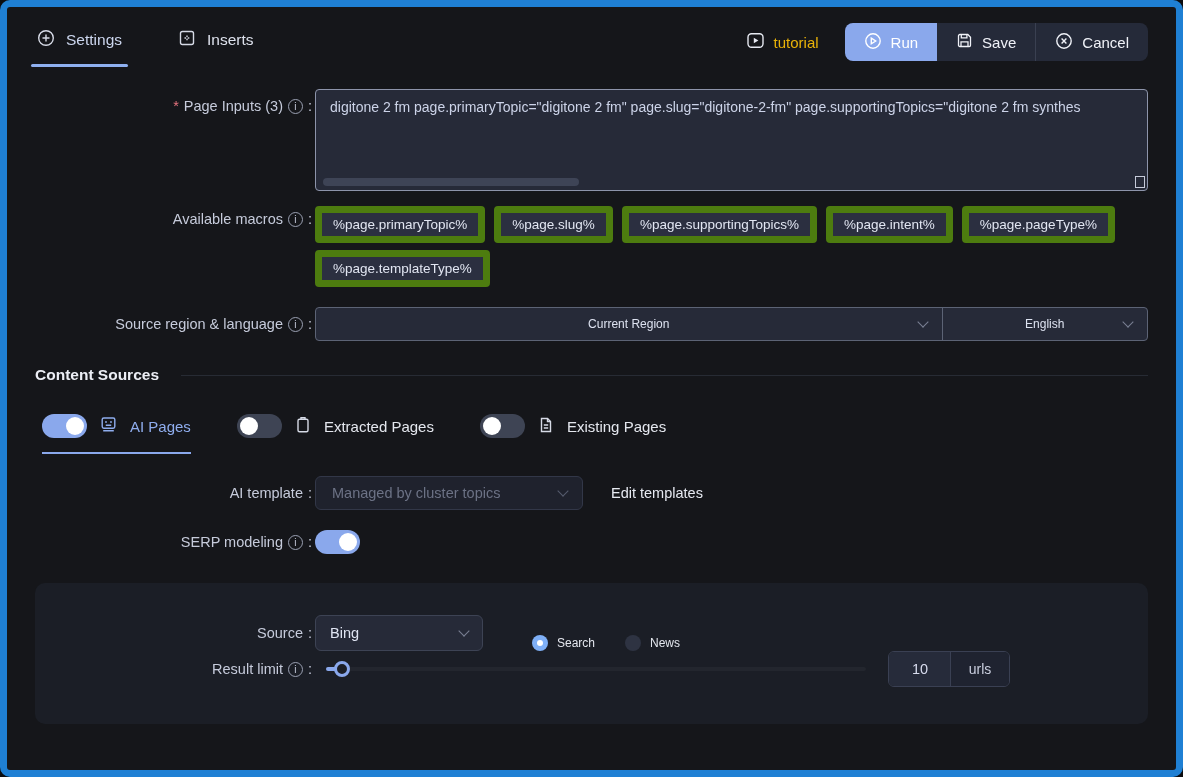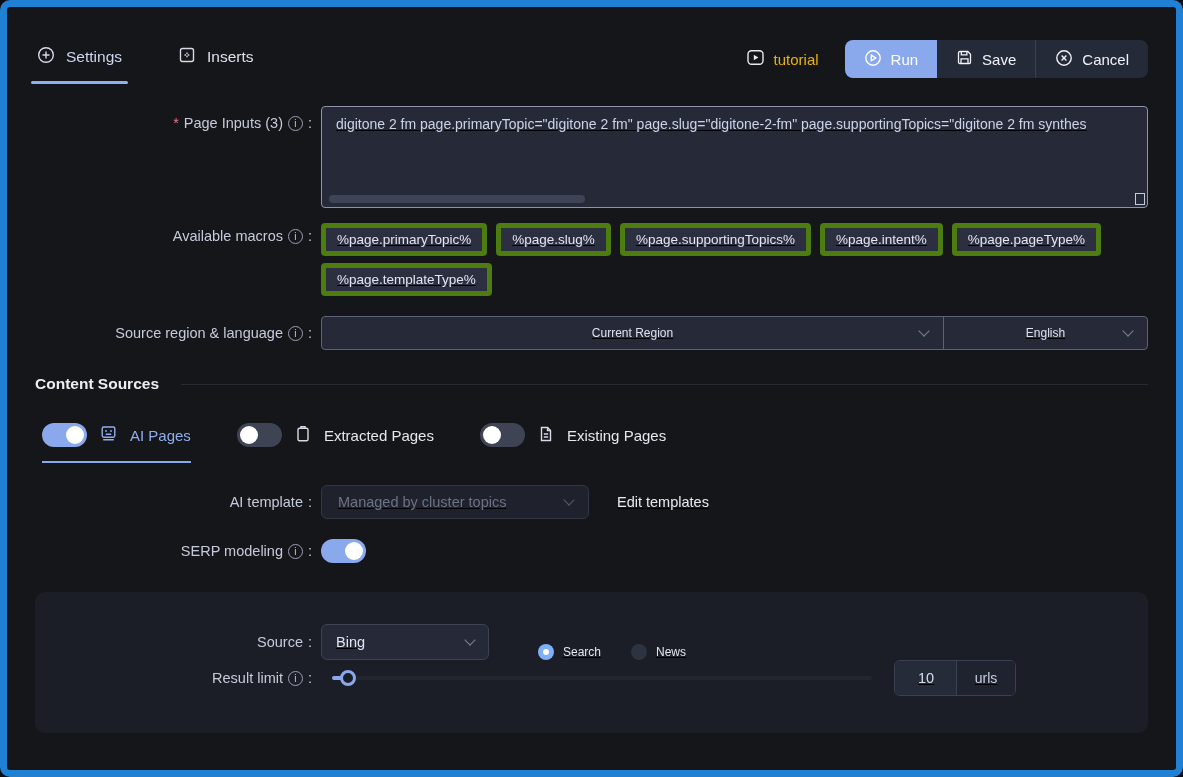--- a/index.html
+++ b/index.html
@@ -6,21 +6,21 @@
   html,body { background:#0c0d10; }
   body { font-family:"Liberation Sans", sans-serif; }
 
   .frame {
     width:1183px; height:777px; position:relative; overflow:hidden;
     background:#15161a; border:7px solid #1f80d4; border-radius:10px;
   }
 
   
   .header { display:flex; align-items:flex-start; justify-content:space-between;
-            padding:33px 28px 0 28px; }
+            padding:16px 28px 0 28px; }
   .tabs { display:flex; gap:52px; }
   .tab { display:flex; align-items:center; gap:11px; color:#dde1ec; font-size:15.5px;
          padding:6px 2px 16px 2px; position:relative; cursor:pointer; }
   .tab.active { color:#ccd6ee; }
   .tab.active::after { content:""; position:absolute; left:-4px; right:-4px; bottom:0;
          height:3px; background:#8fb0f0; border-radius:2px; }
   .tab svg { stroke:#d6dae6; }
 
   .header-right { display:flex; align-items:center; gap:26px; }
   .tutorial { display:flex; align-items:center; gap:9px; color:#eab308; font-size:15px; cursor:pointer; }
@@ -28,21 +28,21 @@
   .btn { height:38px; display:flex; align-items:center; gap:9px; padding:0 19px;
          font-size:15px; color:#f0f2f8; background:#252a39; cursor:pointer; border:none; }
   .btn.run { background:#8aa8ec; color:#ffffff; }
   .btn.cancel { border-left:1px solid #3a4051; }
 
   
   .row { display:flex; align-items:center; margin:0 28px; }
   .row.top-align { align-items:flex-start; }
   .lbl { width:277px; flex-shrink:0; display:flex; justify-content:flex-end; align-items:center;
          gap:5px; color:#c6cbdb; font-size:14.5px; }
-  .ctrl { flex:1; margin-left:9px;text-decoration:underline; }
+  .ctrl { flex:1; margin-left:3px; }
   .req { color:#e5737f; }
   .info { width:15px; height:15px; border:1px solid #9aa0b2; border-radius:50%;
           display:inline-flex; align-items:center; justify-content:center;
           font-size:10px; color:#c6cbdb; font-style:normal; flex-shrink:0; }
 
   
   .row-pageinputs { margin-top:22px; }
   .row-pageinputs .lbl { padding-top:9px; }
   .textarea { position:relative; height:102px; background:#262a38;
               border:1px solid #8d94aa; border-radius:4px; padding:9px 14px;
@@ -50,21 +50,21 @@
   .h-scroll-thumb { position:absolute; left:7px; bottom:4px; width:256px; height:8px;
               background:#3e4456; border-radius:4px; }
   .resize-corner { position:absolute; right:2px; bottom:2px; width:10px; height:12px;
               border:1px solid #c6cbda; background:#262a38; }
 
   
   .row-macros { margin-top:15px; }
   .row-macros .lbl { padding-top:5px; }
   .chip-rows { display:flex; flex-direction:column; gap:7px; }
   .chip-row { display:flex; gap:9px; }
-  .chip { background:#2b2f40; border:5px solid #4d7c0f; color:#e2e6f2; font-size:13.5px;
+  .chip { background:#2b2f40; border:7px solid #4d7c0f; color:#e2e6f2; font-size:13.5px;
           padding:4px 11px; border-radius:4px; cursor:pointer; }
 
   
   .row-region { margin-top:20px; }
   .select-pair { display:flex; height:34px; border:1px solid #5c6375; border-radius:4px;
                  overflow:hidden; background:#262a38; }
   .select-half { display:flex; align-items:center; justify-content:center; position:relative;
                  color:#dde2f0; font-size:12px; cursor:pointer; }
   .select-half.region { flex:3.06; }
   .select-half.language { flex:1; border-left:1px solid #5c6375; }

